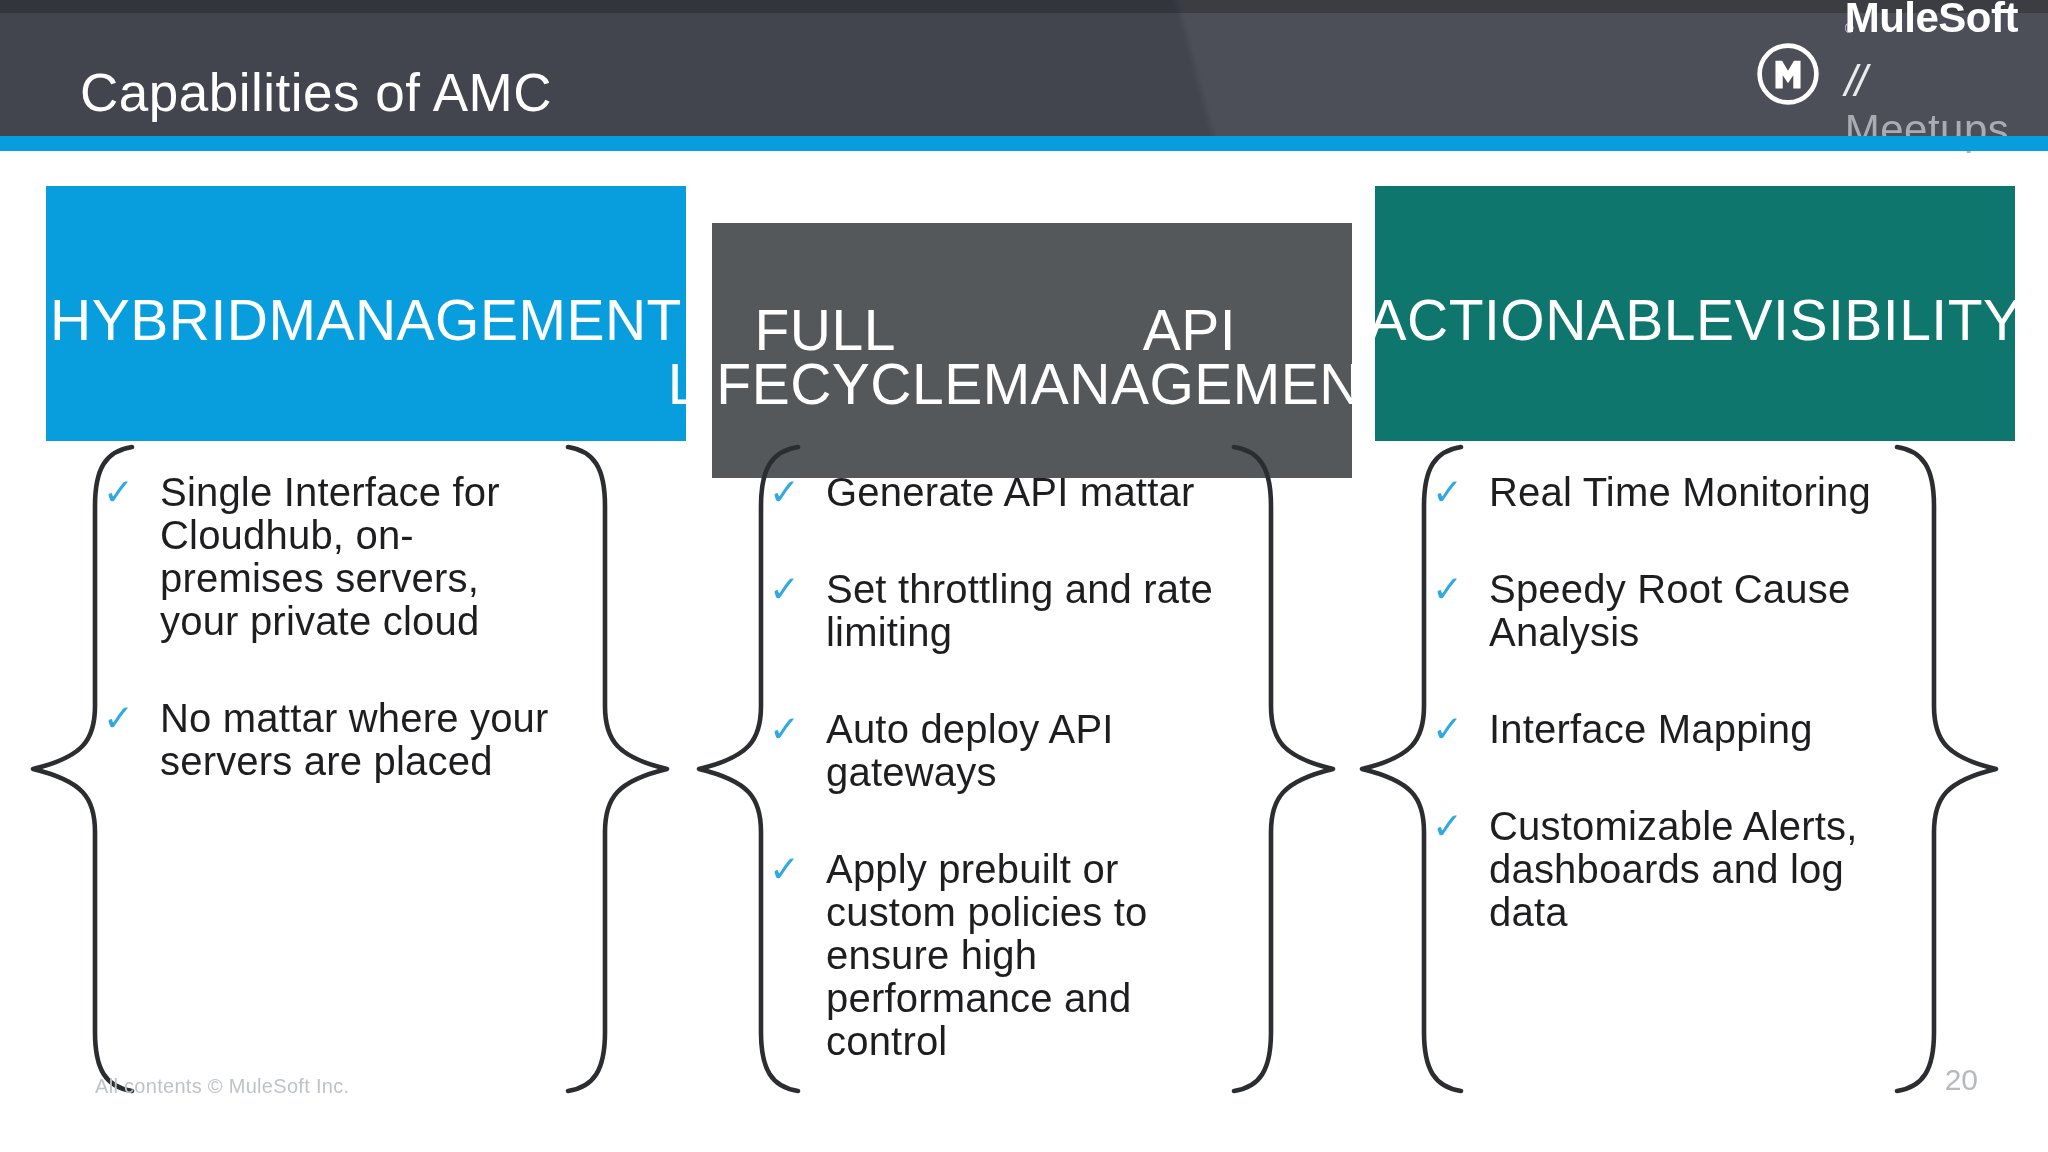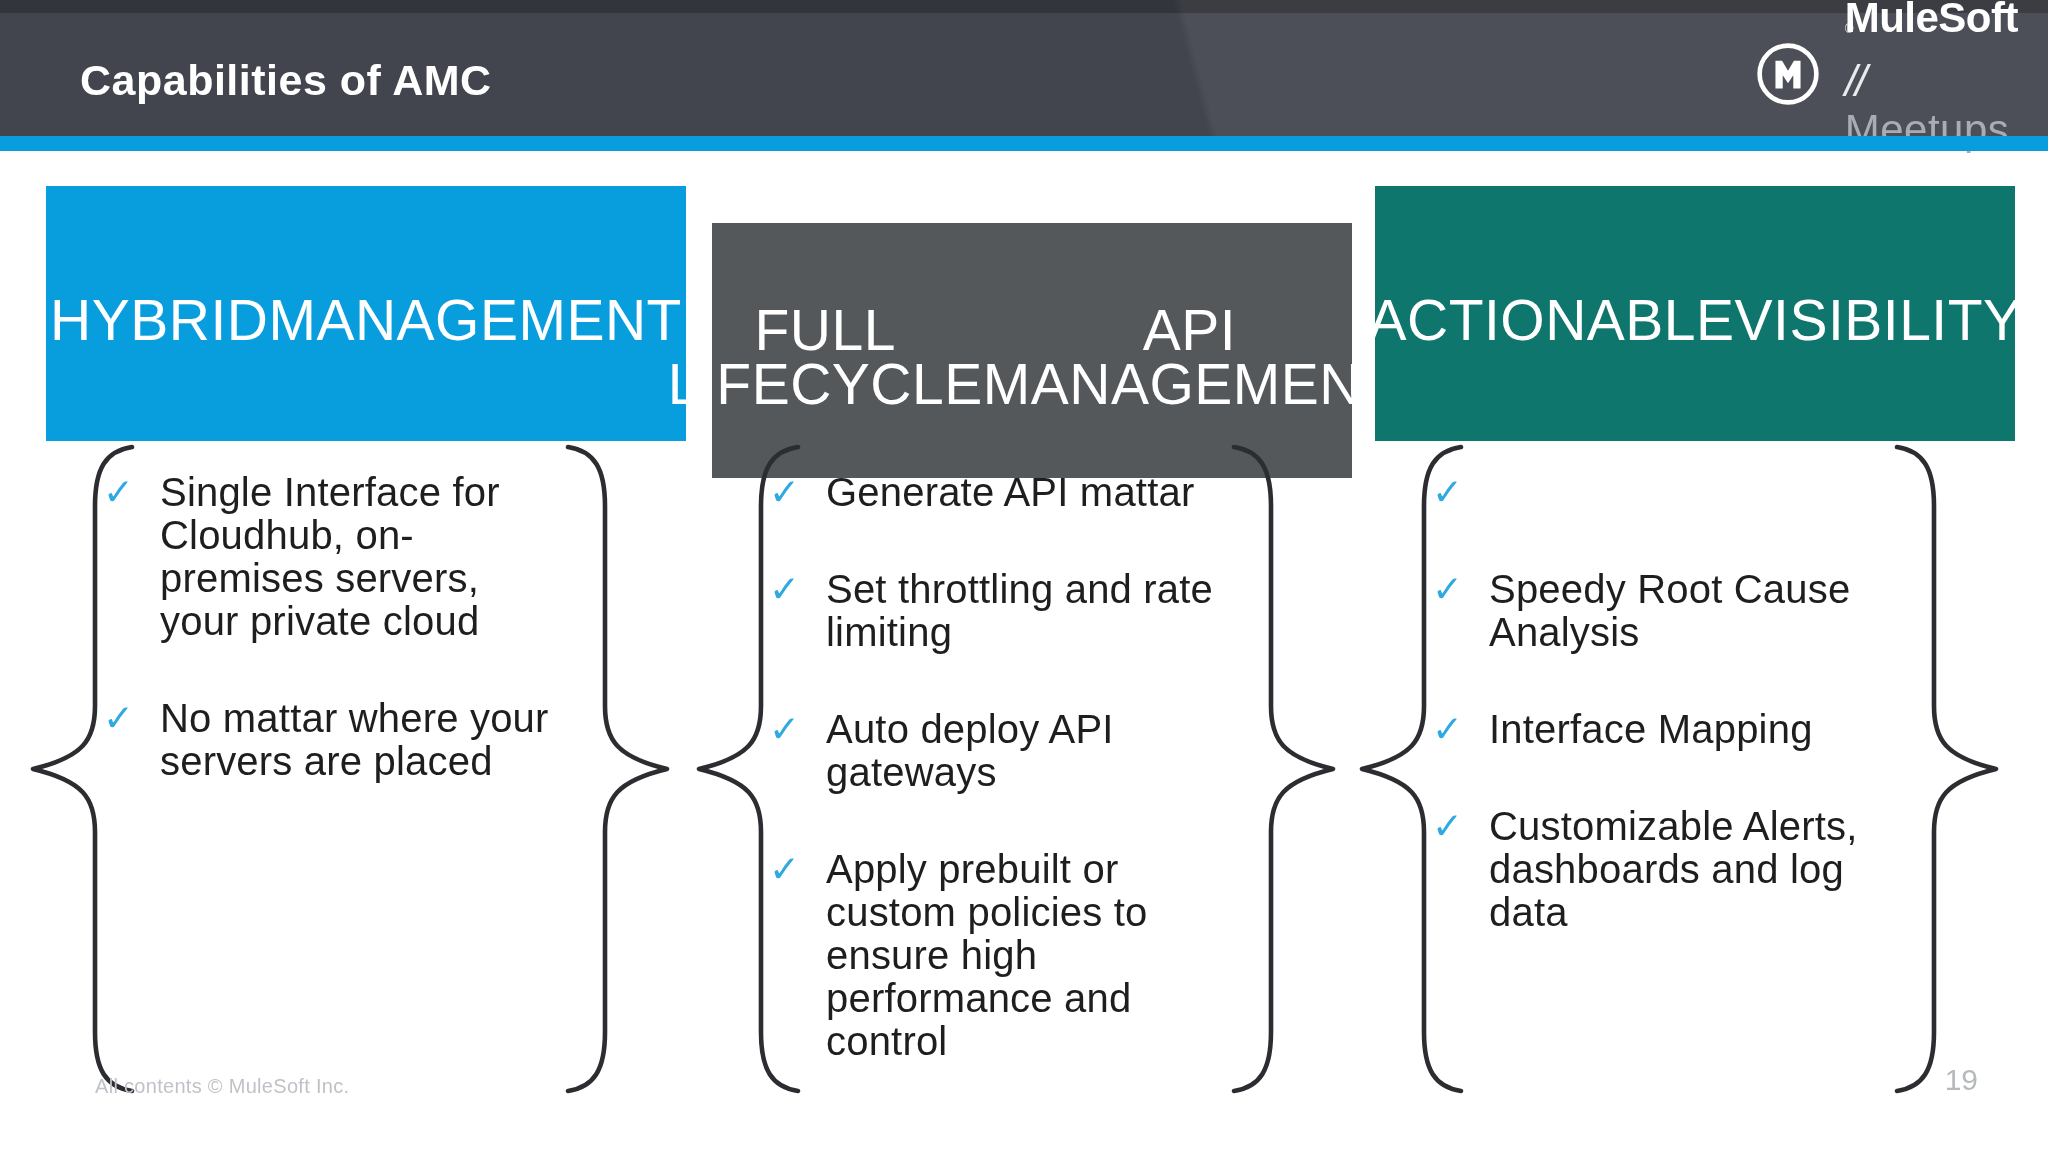--- a/index.html
+++ b/index.html
@@ -16,22 +16,22 @@
     position:absolute;left:0;top:0;width:2048px;height:136px;
     background:linear-gradient(75deg,#42454e 0%,#42454e 58%,#4c4f57 58.4%,#4c4f57 100%);
   }
   .header::before{
     content:"";position:absolute;left:0;top:0;width:100%;height:13px;
     background:rgba(0,0,0,0.22);
   }
   .slide-title{
     position:absolute;left:80px;top:0;height:136px;
     display:flex;align-items:center;
-    color:#ffffff;font-size:43px;letter-spacing:.5px;font-weight:700;
-    padding-top:12px;
+    color:#ffffff;font-size:53px;letter-spacing:.5px;font-weight:400;
+    padding-top:24px;
   }
   .logo{
     position:absolute;right:40px;top:0;height:136px;
     display:flex;align-items:center;gap:14px;padding-top:6px;
   }
   .logo-m{width:66px;height:66px;flex:none;}
   .logo-text{display:flex;align-items:baseline;flex-direction:column;}
   .logo-brand{color:#ffffff;font-size:42px;font-weight:700;letter-spacing:-0.5px;}
   .logo-reg{color:#ffffff;font-size:12px;vertical-align:super;position:relative;top:-20px;opacity:.85;}
   .logo-sep{color:#e9ebee;font-size:44px;font-weight:400;font-style:italic;margin:0 8px 0 10px;letter-spacing:-2px;}
@@ -166,32 +166,33 @@
     </div>
     <svg class="brace brace-left" viewBox="0 0 110 650">
       <path d="M103 3 C77 7,66 24,66 62 L66 262 C66 296,54 313,4 325 C54 337,66 354,66 388 L66 588 C66 626,77 643,103 647"></path>
     </svg>
     <svg class="brace brace-right" viewBox="0 0 110 650">
       <path d="M103 3 C77 7,66 24,66 62 L66 262 C66 296,54 313,4 325 C54 337,66 354,66 388 L66 588 C66 626,77 643,103 647"></path>
     </svg>
     <ul class="col-list">
       <li class="item">
         <span class="check">✓</span>
+        <span class="item-text">Real Time Monitoring</span>
       </li>
       <li class="item">
         <span class="check">✓</span>
         <span class="item-text">Speedy Root Cause Analysis</span>
       </li>
       <li class="item">
         <span class="check">✓</span>
         <span class="item-text">Interface Mapping</span>
       </li>
       <li class="item">
         <span class="check">✓</span>
         <span class="item-text">Customizable Alerts, dashboards and log data</span>
       </li>
     </ul>
   </section>
 
   <div class="footer-note">All contents © MuleSoft Inc.</div>
-  <div class="page-number">19</div>
+  <div class="page-number">20</div>
 
 </div>
 
 </body></html>

